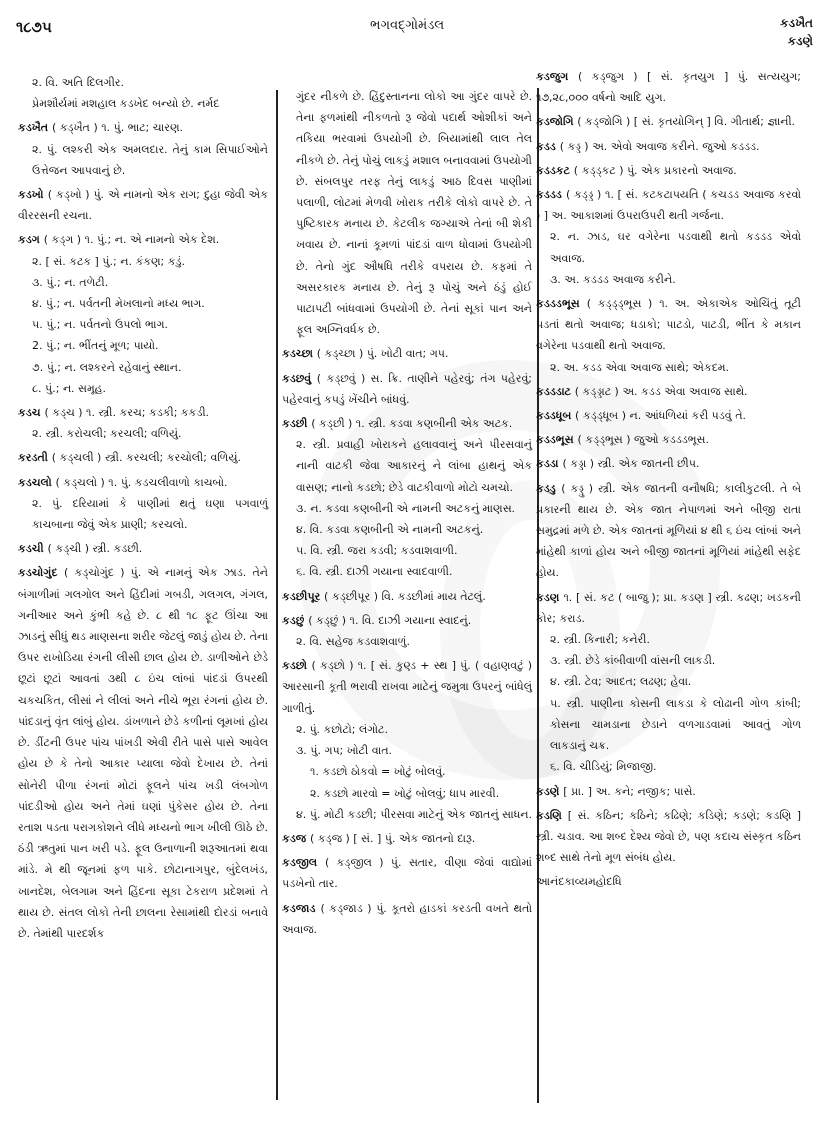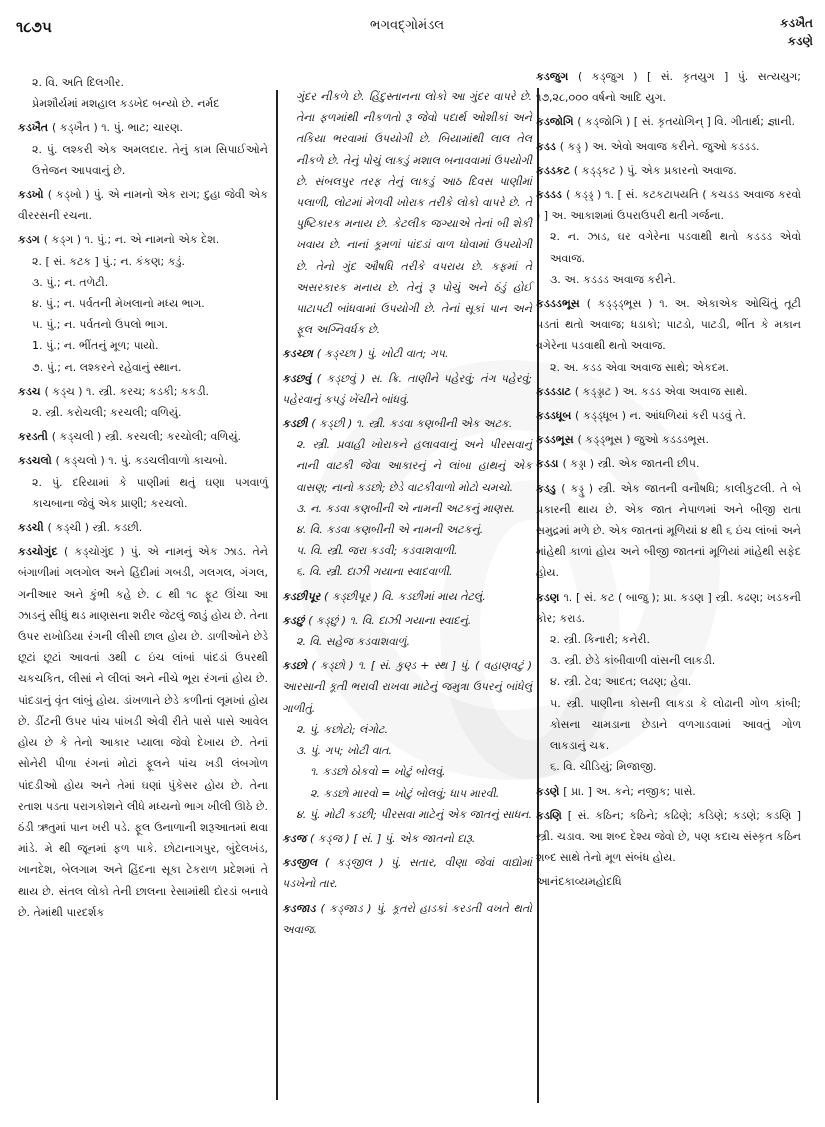--- a/index.html
+++ b/index.html
@@ -28,21 +28,21 @@
   .col {
     position: absolute; top: 66px; font-size: 11px; line-height: 21.2px;
     text-align: justify;
   }
   .col1 { left: 18px; width: 250px; top: 72px; }
   .col2 { left: 282px; width: 250px; top: 86px; border-left: 1.5px solid #222; padding-left: 8px; }
   .col3 { left: 536px; width: 265px; top: 66px; }
   .divider { position: absolute; width: 1.5px; background: #222; }
   .div1 { left: 276px; top: 90px; height: 1010px; }
   .div2 { left: 537px; top: 88px; height: 1015px; }
-  .col2 { border-left: none; padding-left: 0; font-style: italic; }
+  .col2 { border-left: none; padding-left: 0; }
   .entry { margin: 0 0 3px 0; }
   .head { font-weight: bold; }
   .sense { padding-left: 14px; margin: 0; }
   .quote { padding-left: 12px; }
   .attrib { text-align: left; padding-right: 4px; }
   .idiom { padding-left: 28px; }
 </style>
 </head>
 <body>
 
@@ -72,22 +72,23 @@
     </div>
     <div class="entry">
       <div><span class="head">કડખો </span><span>( કડ્ખો ) પું. એ નામનો એક રાગ; દુહા જેવી એક વીરરસની રચના.</span></div>
     </div>
     <div class="entry">
       <div><span class="head">કડગ </span><span>( કડ્ગ ) ૧. પું.; ન. એ નામનો એક દેશ.</span></div>
       <div class="sense">૨. [ સં. કટક ] પું.; ન. કંકણ; કડું.</div>
       <div class="sense">૩. પું.; ન. તળેટી.</div>
       <div class="sense">૪. પું.; ન. પર્વતની મેખલાનો મધ્ય ભાગ.</div>
       <div class="sense">૫. પું.; ન. પર્વતનો ઉપલો ભાગ.</div>
-      <div class="sense">1. પું.; ન. ભીંતનું મૂળ; પાયો.</div>
+      <div class="sense">2. પું.; ન. ભીંતનું મૂળ; પાયો.</div>
       <div class="sense">૭. પું.; ન. લશ્કરને રહેવાનું સ્થાન.</div>
+      <div class="sense">૮. પું.; ન. સમૂહ.</div>
     </div>
     <div class="entry">
       <div><span class="head">કડચ </span><span>( કડ્ચ ) ૧. સ્ત્રી. કરચ; કડકી; કકડી.</span></div>
       <div class="sense">૨. સ્ત્રી. કરોચલી; કરચલી; વળિયું.</div>
     </div>
     <div class="entry">
       <div><span class="head">કરડતી </span><span>( કડ્ચલી ) સ્ત્રી. કરચલી; કરચોલી; વળિયું.</span></div>
     </div>
     <div class="entry">
       <div><span class="head">કડચલો </span><span>( કડ્ચલો ) ૧. પું. કડચલીવાળો કાચબો.</span></div>

